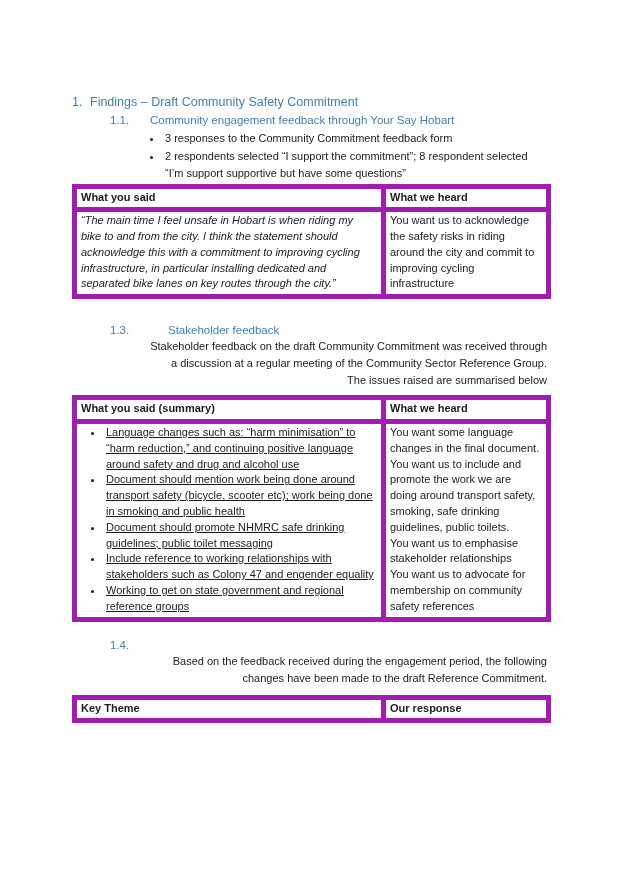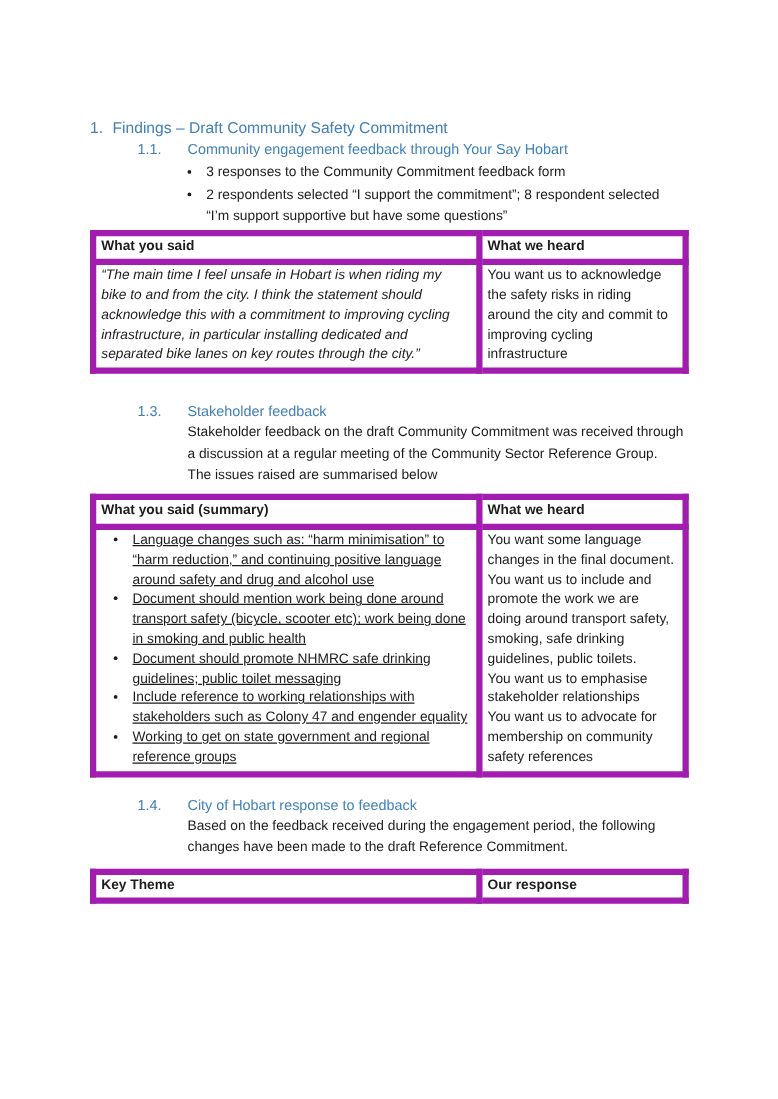--- a/index.html
+++ b/index.html
@@ -28,36 +28,37 @@
     display: flex;
     color: #4181b5;
     font-size: 11.5px;
     line-height: 15px;
     font-weight: 400;
     margin: 0;
     padding-left: 38px;
   }
   .h2 .h-num { width: 40px; flex: 0 0 40px; }
   .h2-12 { margin-top: 7px; }
-  .h2-13 { margin-top: 24px; }
+  .h2-13 { margin-top: 24px; gap: 18px; }
   .h2-14 { margin-top: 16px; }
   
   .bullets-l1 {
     margin: 2px 0 0 74px;
     padding-left: 17px;
     font-size: 11px;
     line-height: 17.5px;
     list-style: disc;
   }
   .bullets-l1 li { padding-left: 2px; }
   
   .para {
     margin: 0 0 0 78px;
     font-size: 11px;
     line-height: 17px;
+    text-align: right;
   }
   
   table.doc-table {
     border-collapse: collapse;
     width: 474px;
     table-layout: fixed;
     font-size: 11px;
     line-height: 15.8px;
   }
   .t1 { margin-top: 1px; }
@@ -152,21 +153,20 @@
         <div class="heard-line">You want us to include and promote the work we are doing around transport safety, smoking, safe drinking guidelines, public toilets.</div>
         <div class="heard-line">You want us to emphasise stakeholder relationships</div>
         <div class="heard-line">You want us to advocate for membership on community safety references</div>
       </td>
     </tr>
   </tbody>
     </table>
 
   <div class="h2 h2-14">
     <span class="h-num">1.4.</span>
-    <span class="h-text">City of Hobart response to feedback</span>
   </div>
 
   <p class="para">Based on the feedback received during the engagement period, the following changes have been made to the draft Reference Commitment.</p>
 
   <table class="doc-table t3">
     <colgroup>
         <col class="c-left">
         <col class="c-right">
       </colgroup>
     <tbody>

